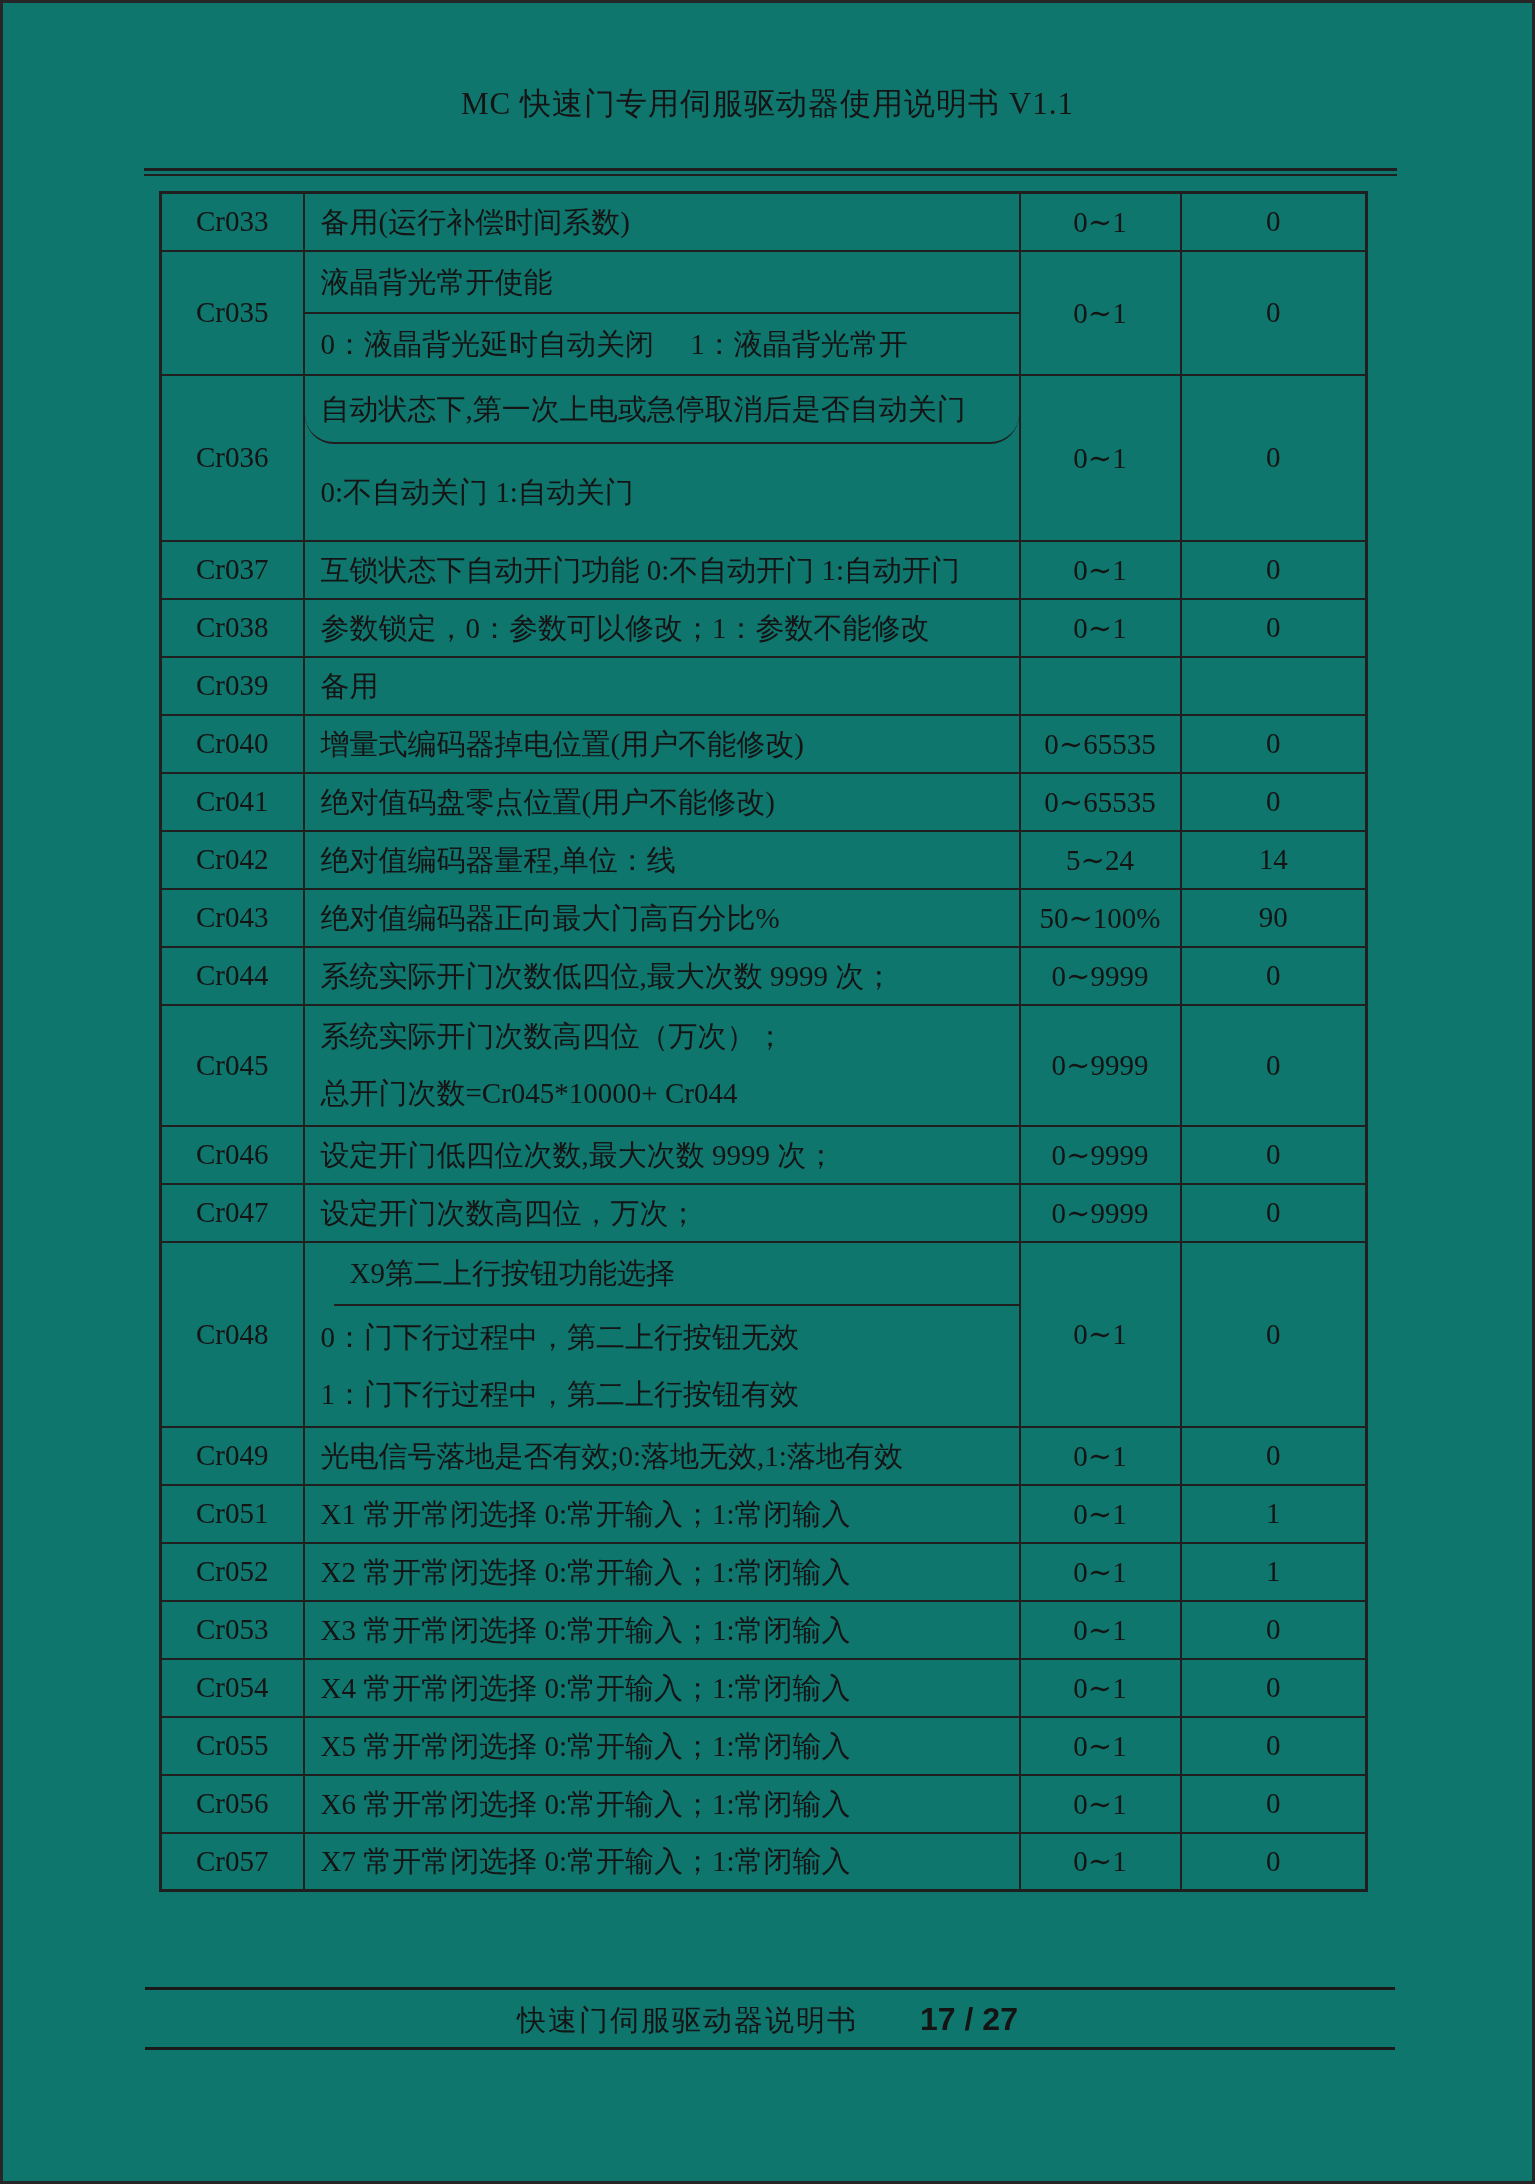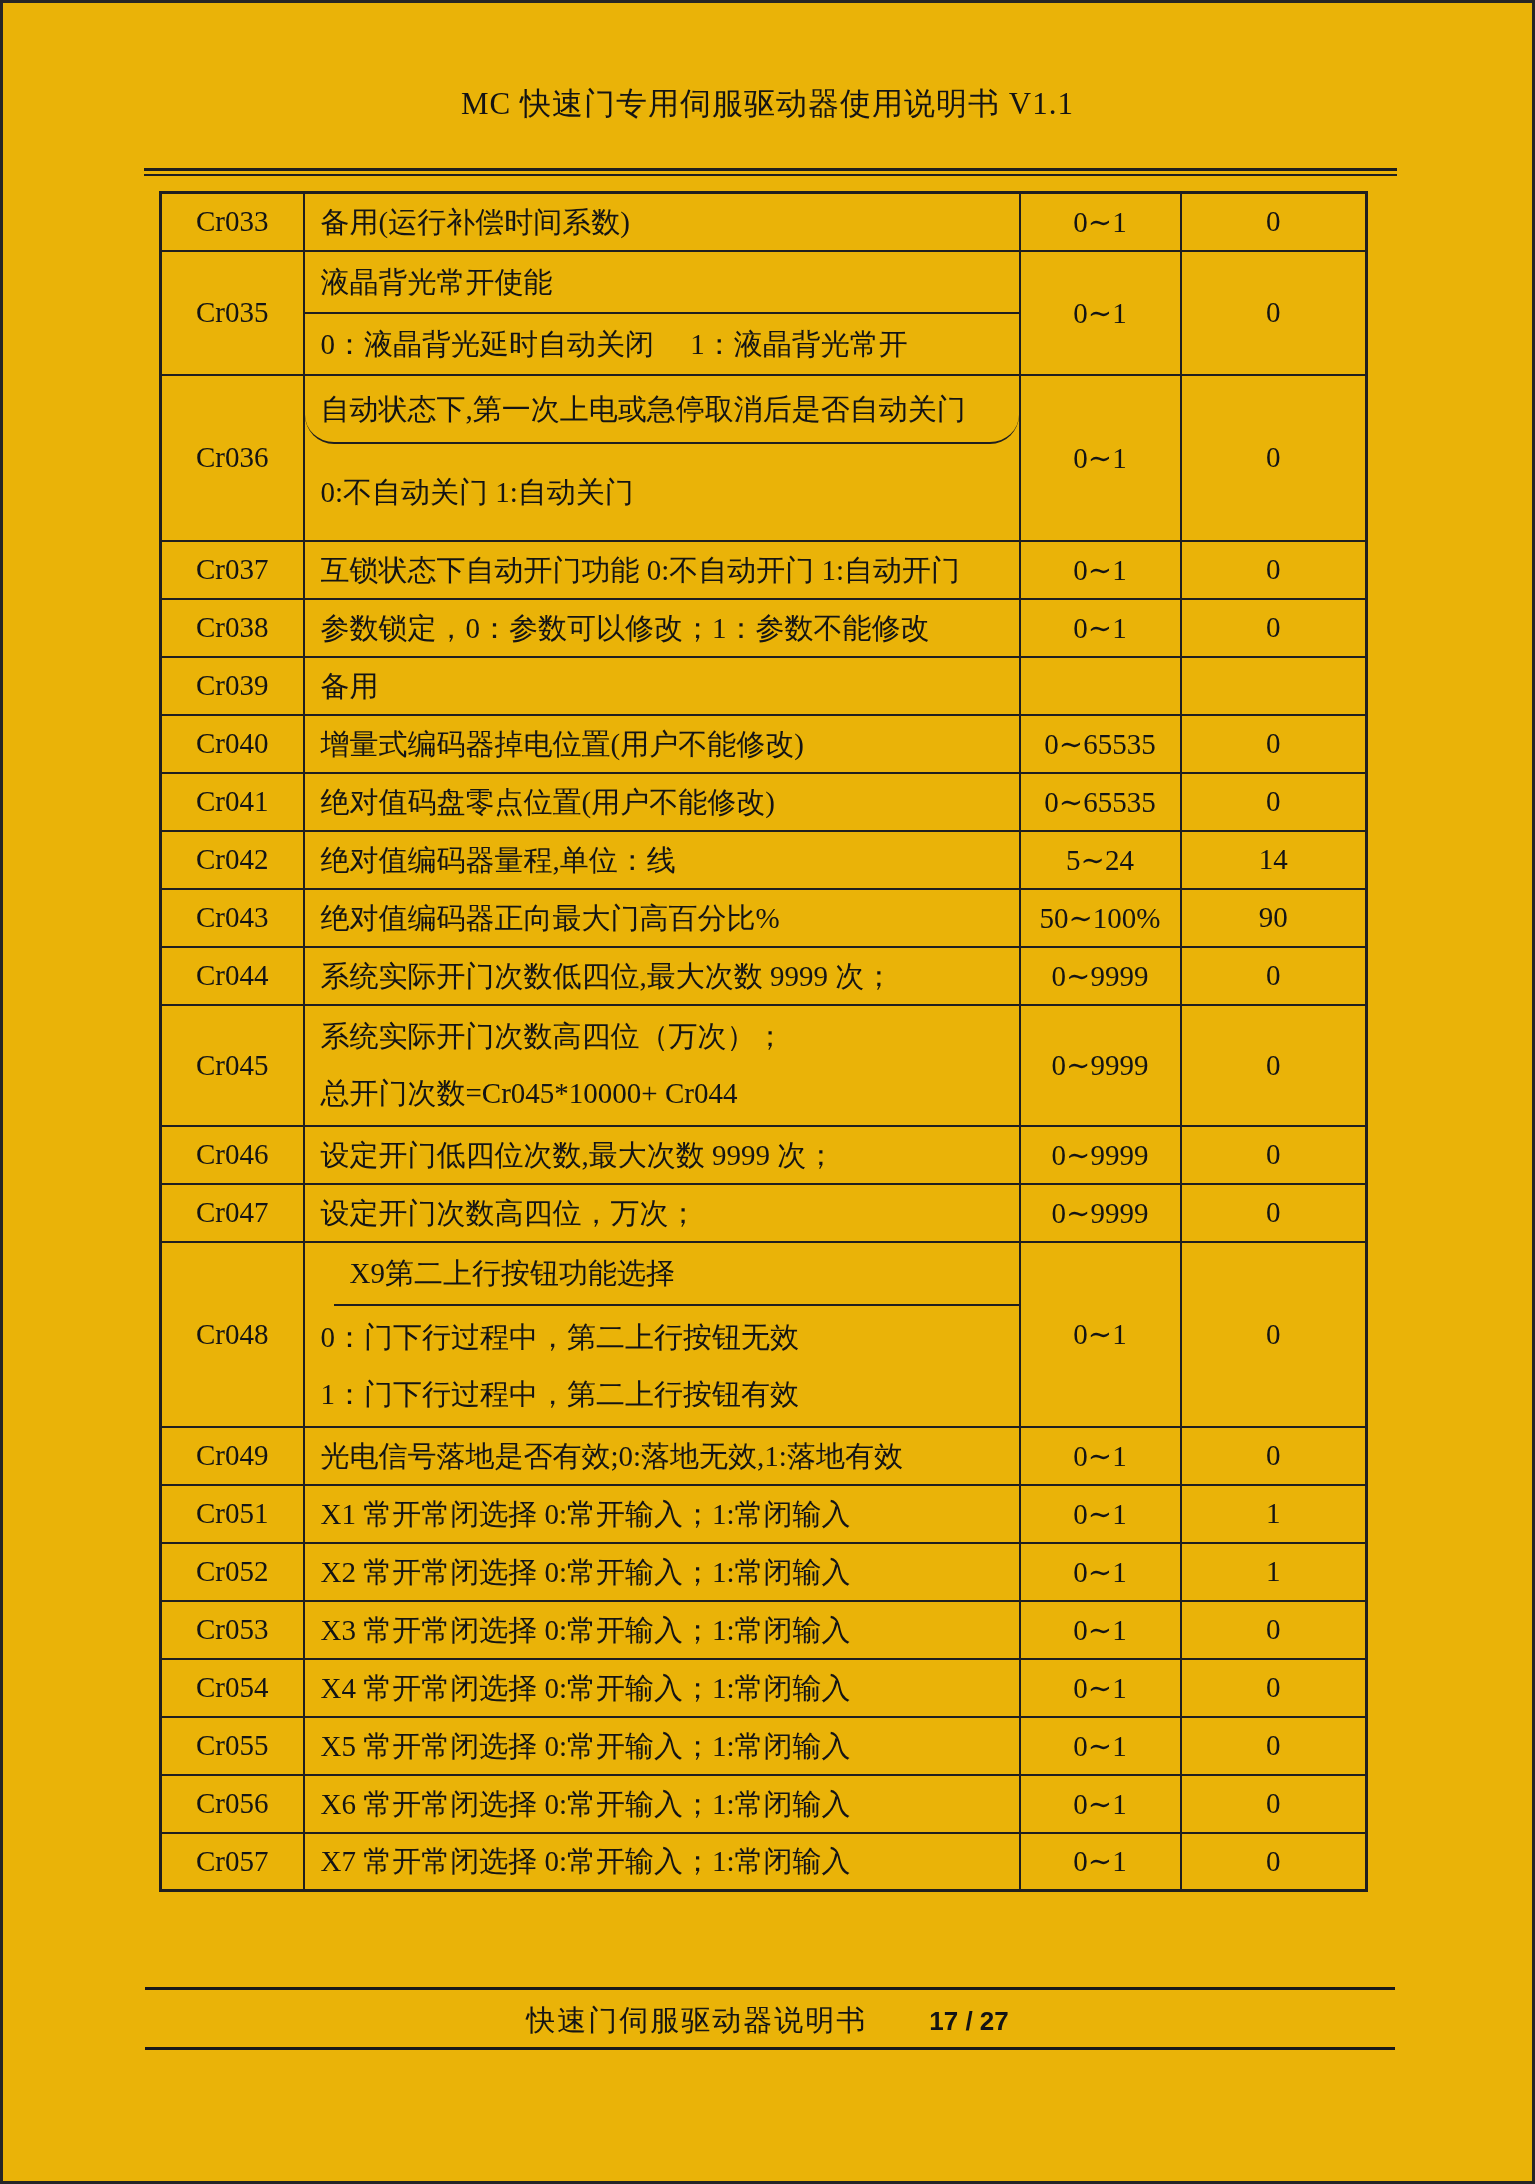--- a/index.html
+++ b/index.html
@@ -1,20 +1,20 @@
 <!DOCTYPE html>
 <html><head>
 <meta charset="utf-8">
 <style>
   html,body{margin:0;padding:0;background:#ffffff;}
   .page{
     position:relative;
     width:1535px;height:2184px;
     box-sizing:border-box;
-    background:#eab308;
+    background:#0f766e;
     border:3px solid #262626;
     font-family:"Liberation Serif","DejaVu Serif",serif;
     color:#141414;
     overflow:hidden;
   }
   .doc-title{
     position:absolute;top:82px;left:0;width:100%;
     text-align:center;font-size:31px;line-height:38px;
     letter-spacing:1px;white-space:nowrap;
   }
@@ -55,21 +55,21 @@
   .footer-rule.bottom{top:2044px;}
   .page-footer{
     position:absolute;top:1998px;left:0;width:100%;
     display:flex;justify-content:center;align-items:baseline;
     font-size:29px;white-space:nowrap;
   }
   .page-footer .footer-label{letter-spacing:2px;}
   .page-footer .page-number{
     margin-left:62px;
     font-family:"Liberation Sans","DejaVu Sans",sans-serif;
-    font-weight:bold;font-size:26px;
+    font-weight:bold;font-size:32px;
   }
 </style>
 </head>
 <body>
 
 <div class="page">
 
   <div class="doc-title">MC 快速门专用伺服驱动器使用说明书 V1.1</div>
 
   <div class="header-rule"></div>

